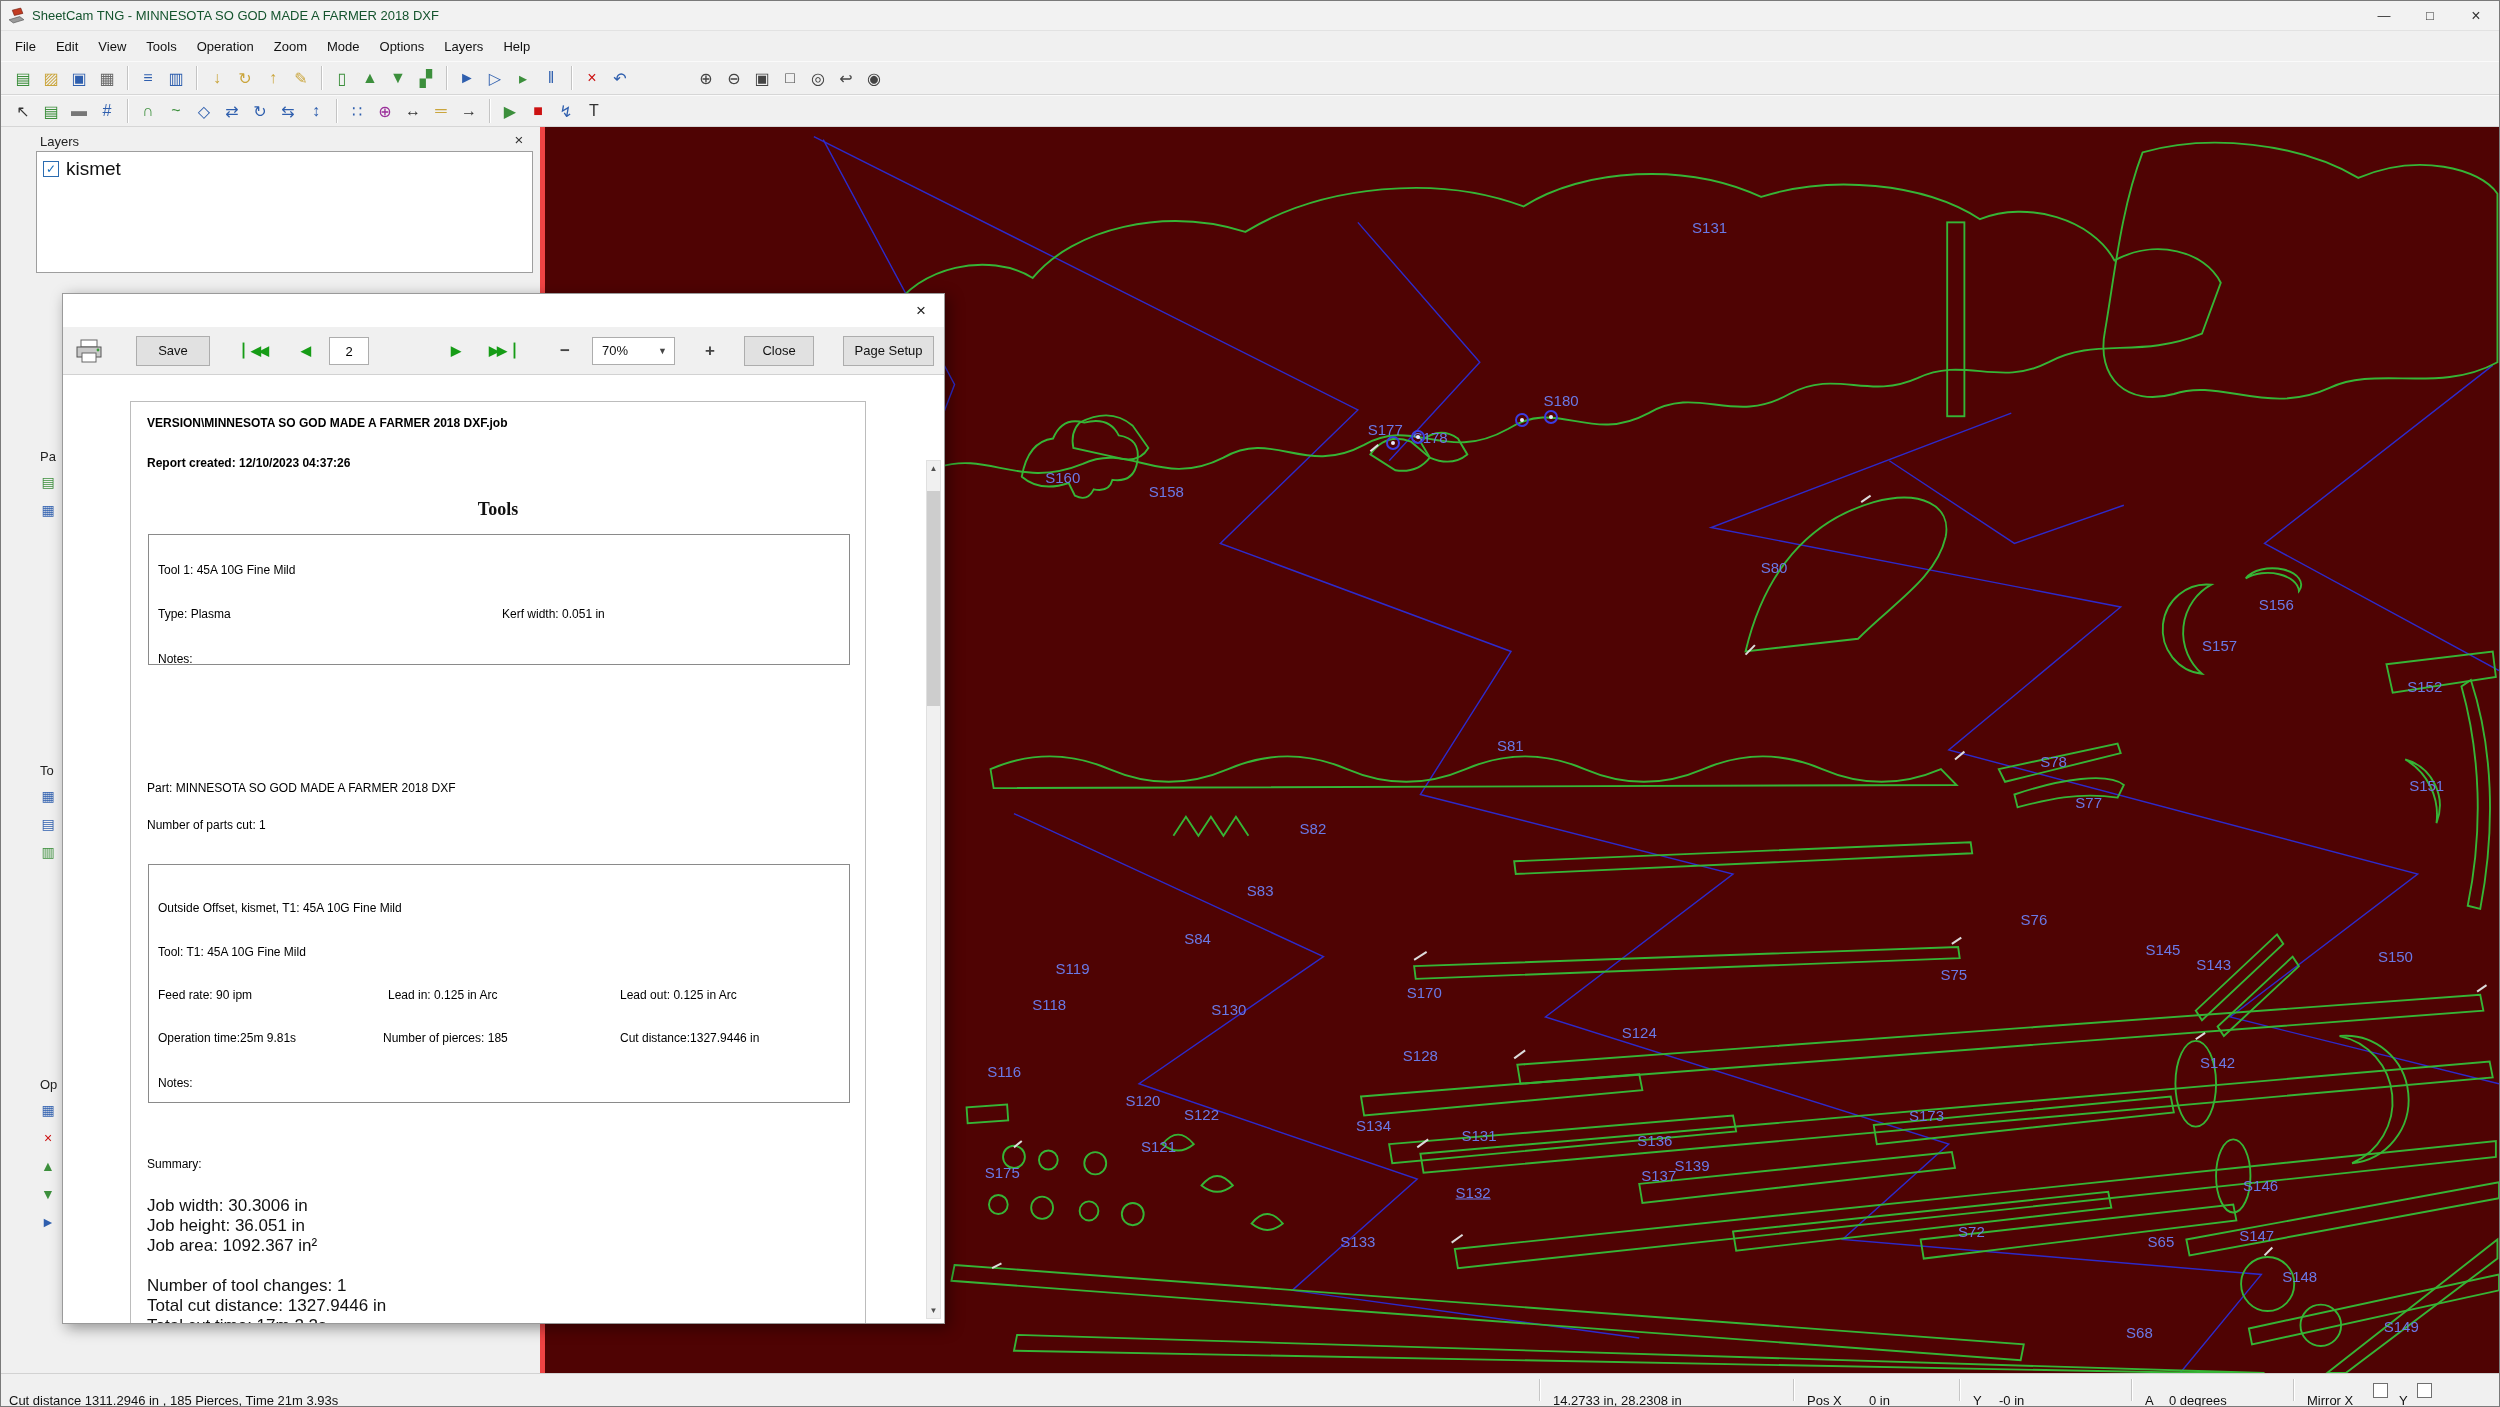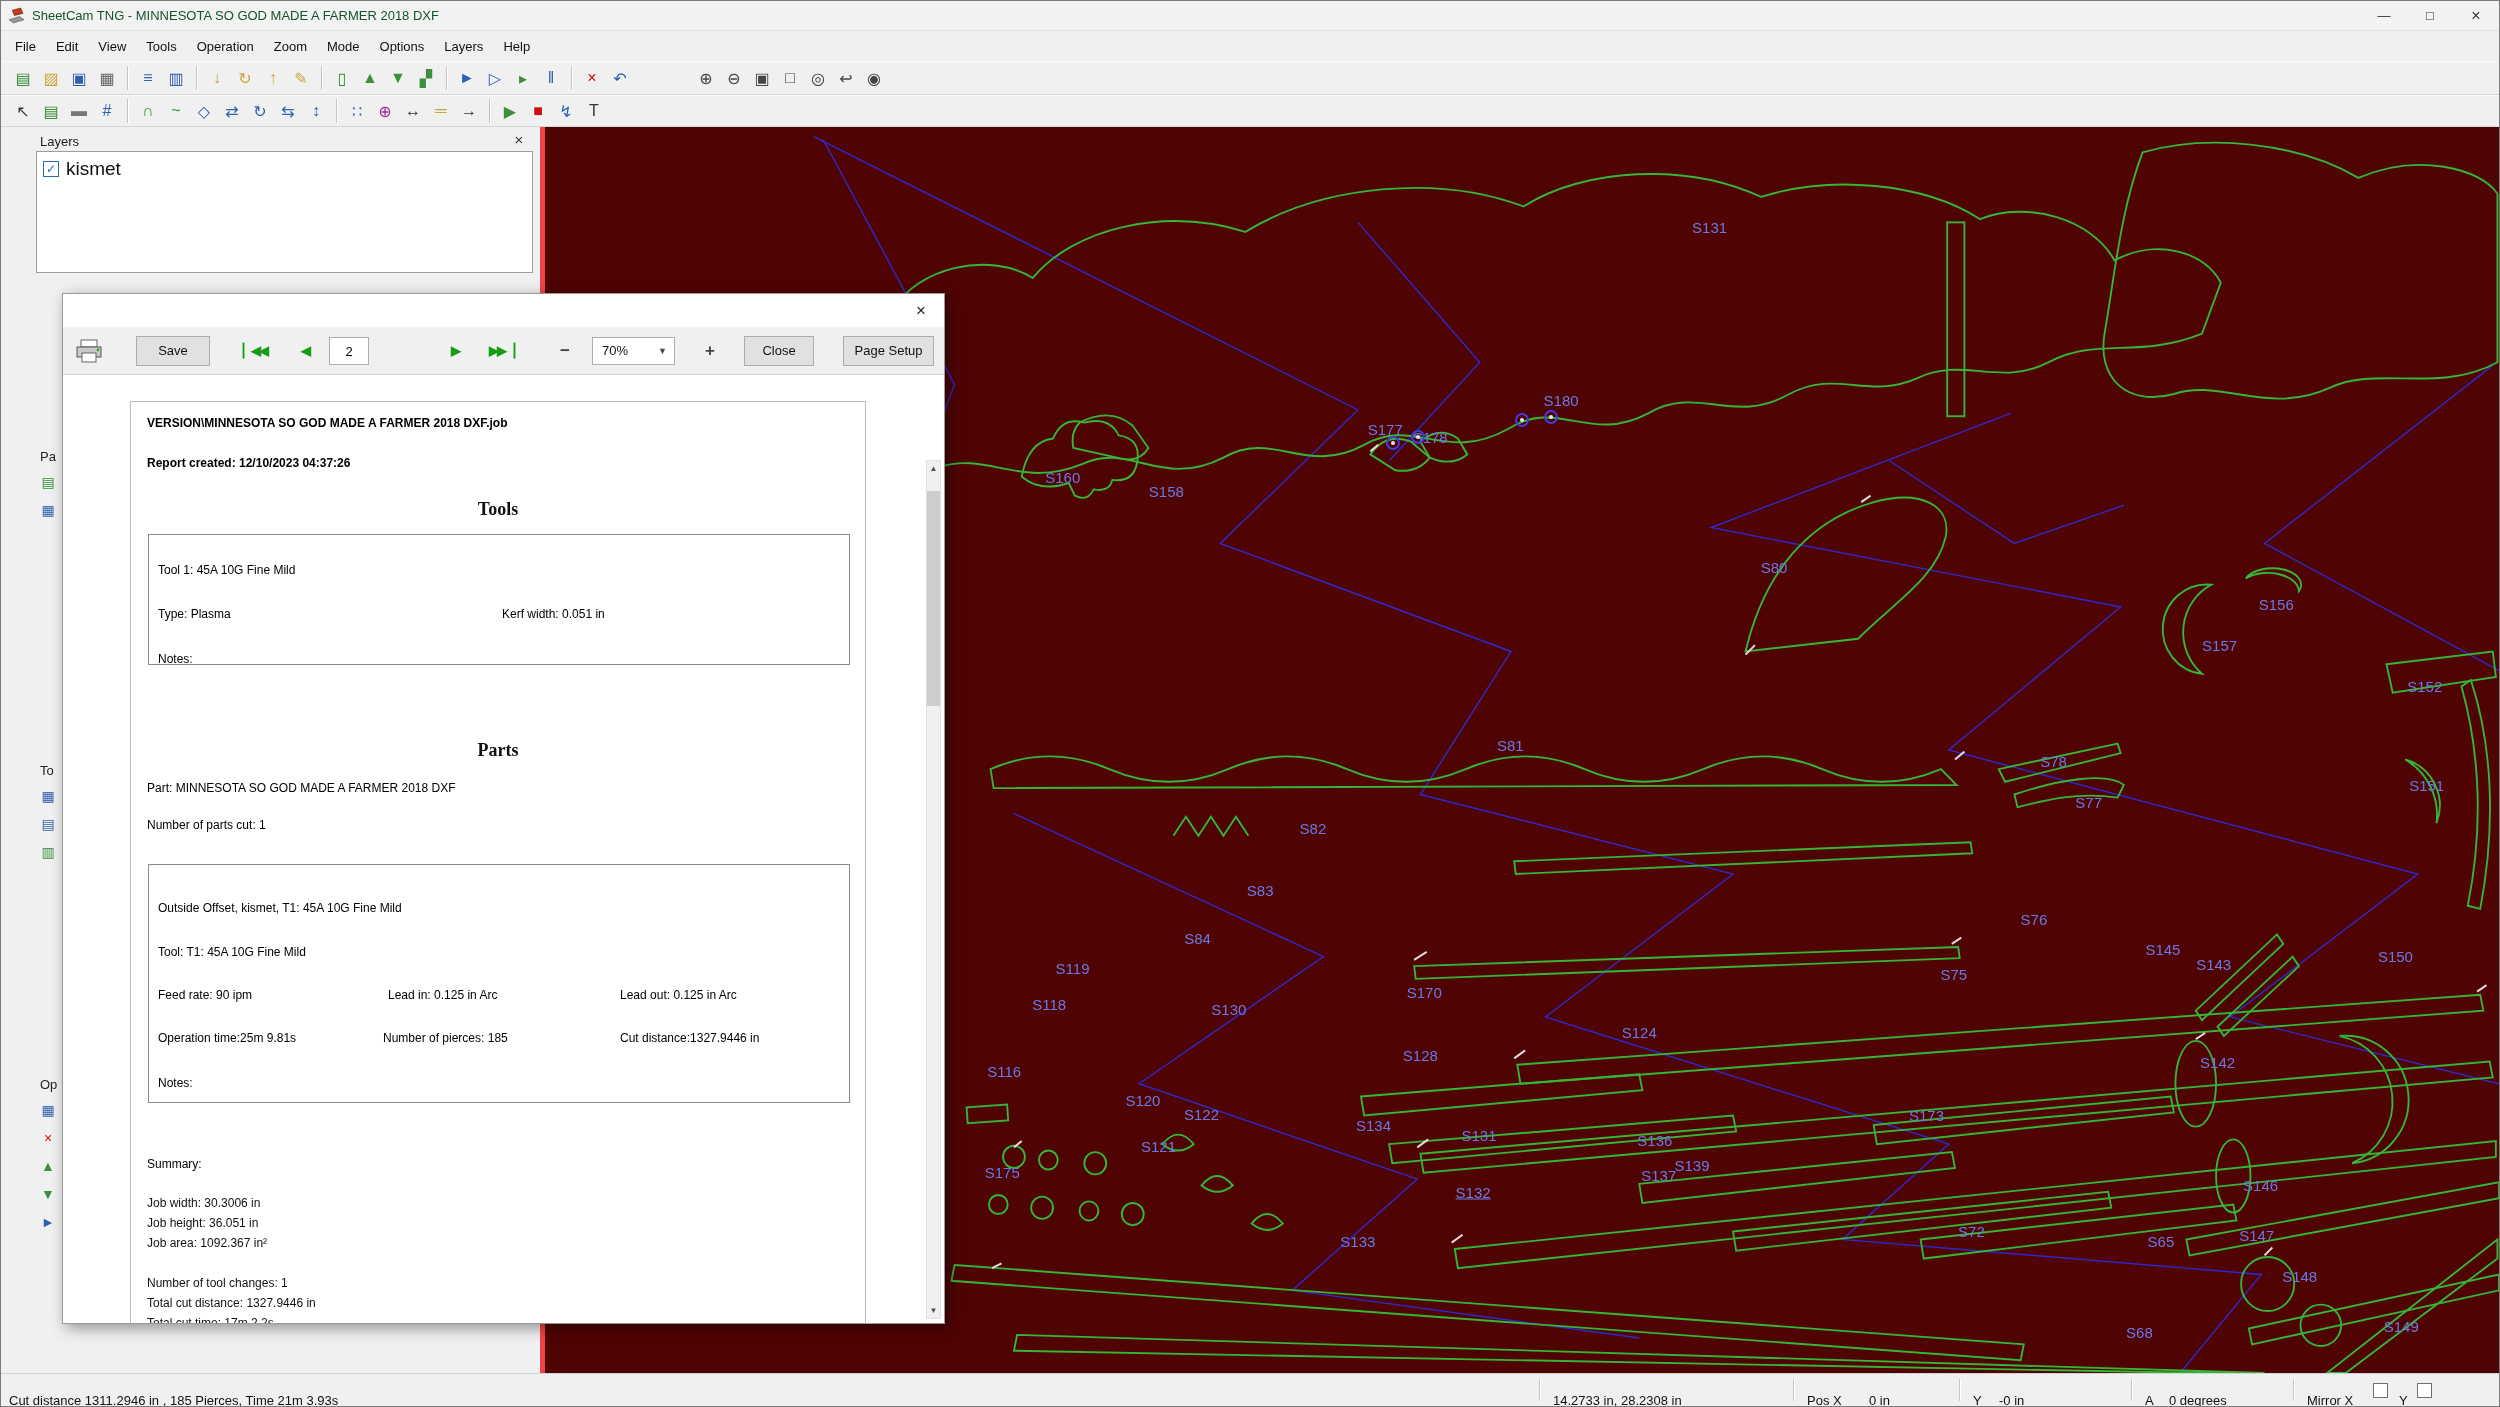--- a/index.html
+++ b/index.html
@@ -53,21 +53,21 @@
   .nav { color:#169c16; font-weight:bold; letter-spacing:-2px; }
   .page-input { position:absolute; top:10px; left:266px; width:40px; height:28px; border:1px solid #adadad; background:#fff; text-align:center; font-size:13px; font-family:"Liberation Sans",sans-serif; }
   .zoom-box { position:absolute; top:10px; left:529px; width:83px; height:28px; border:1px solid #adadad; background:#fff; font-size:13px; line-height:26px; padding-left:9px; }
   .zoom-box .arr { position:absolute; right:7px; top:0; font-size:9px; color:#444; }
   .dlg-body { position:absolute; top:81px; left:0; right:0; bottom:0; background:#fff; overflow:hidden; }
   .page { position:absolute; left:67px; top:26px; width:736px; height:924px; background:#fff; border:1px solid #bcbcbc; border-bottom:none; }
   .rl { position:absolute; left:16px; font-size:12px; white-space:nowrap; color:#000; }
   .rb { font-weight:bold; }
   .rh { position:absolute; left:0; width:100%; text-align:center; font-family:"Liberation Serif", serif; font-weight:bold; font-size:18px; }
   .rbox { position:absolute; left:17px; width:702px; border:1px solid #8a8a8a; }
-  .sumblock .rline { font-size:12px; height:20px; white-space:nowrap; }
+  .sumblock .rline { font-size:17px; height:20px; white-space:nowrap; }
   .dlg-scroll { position:absolute; right:3px; top:85px; bottom:4px; width:15px; background:#f0f0f0; border:1px solid #e0e0e0; }
   .scr-arrow { position:absolute; left:0; width:13px; height:15px; font-size:8px; color:#505050; text-align:center; line-height:15px; }
   .scr-thumb { position:absolute; left:0; top:30px; width:13px; height:215px; background:#cdcdcd; }
   
   .statusbar { position:absolute; left:0; right:0; bottom:0; height:33px; background:#f0f0f0; border-top:1px solid #d2d2d2; font-size:13px; }
   .sb { position:absolute; top:8px; white-space:nowrap; color:#111;margin-top:11px; }
   .sb-sep { position:absolute; top:5px; bottom:5px; width:1px; background:#c6c6c6; box-shadow:1px 0 0 #fff; }
   .sb-cb { position:absolute; top:9px; width:15px; height:15px; border:1px solid #707070; background:#fff; }
 </style>
 </head>
@@ -365,21 +365,20 @@
       <div class="dlg-body">
         <div class="page">
           <div class="rl rb" style="top:14px;">VERSION\MINNESOTA SO GOD MADE A FARMER 2018 DXF.job</div>
           <div class="rl rb" style="top:54px;">Report created: 12/10/2023 04:37:26</div>
           <div class="rh" style="top:97px;">Tools</div>
           <div class="rbox" style="top:132px;height:131px;"></div>
           <div class="rl" style="top:161px;left:27px;">Tool 1: 45A 10G Fine Mild</div>
           <div class="rl" style="top:205px;left:27px;">Type: Plasma</div>
           <div class="rl" style="top:205px;left:371px;">Kerf width: 0.051 in</div>
           <div class="rl" style="top:250px;left:27px;">Notes:</div>
-          <div class="rh" style="top:338px;">Parts</div>
           <div class="rl" style="top:379px;">Part: MINNESOTA SO GOD MADE A FARMER 2018 DXF</div>
           <div class="rl" style="top:416px;">Number of parts cut: 1</div>
           <div class="rbox" style="top:462px;height:239px;"></div>
           <div class="rl" style="top:499px;left:27px;">Outside Offset, kismet, T1: 45A 10G Fine Mild</div>
           <div class="rl" style="top:543px;left:27px;">Tool: T1: 45A 10G Fine Mild</div>
           <div class="rl" style="top:586px;left:27px;">Feed rate: 90 ipm</div>
           <div class="rl" style="top:586px;left:257px;">Lead in: 0.125 in Arc</div>
           <div class="rl" style="top:586px;left:489px;">Lead out: 0.125 in Arc</div>
           <div class="rl" style="top:629px;left:27px;">Operation time:25m 9.81s</div>
           <div class="rl" style="top:629px;left:252px;">Number of pierces: 185</div>

